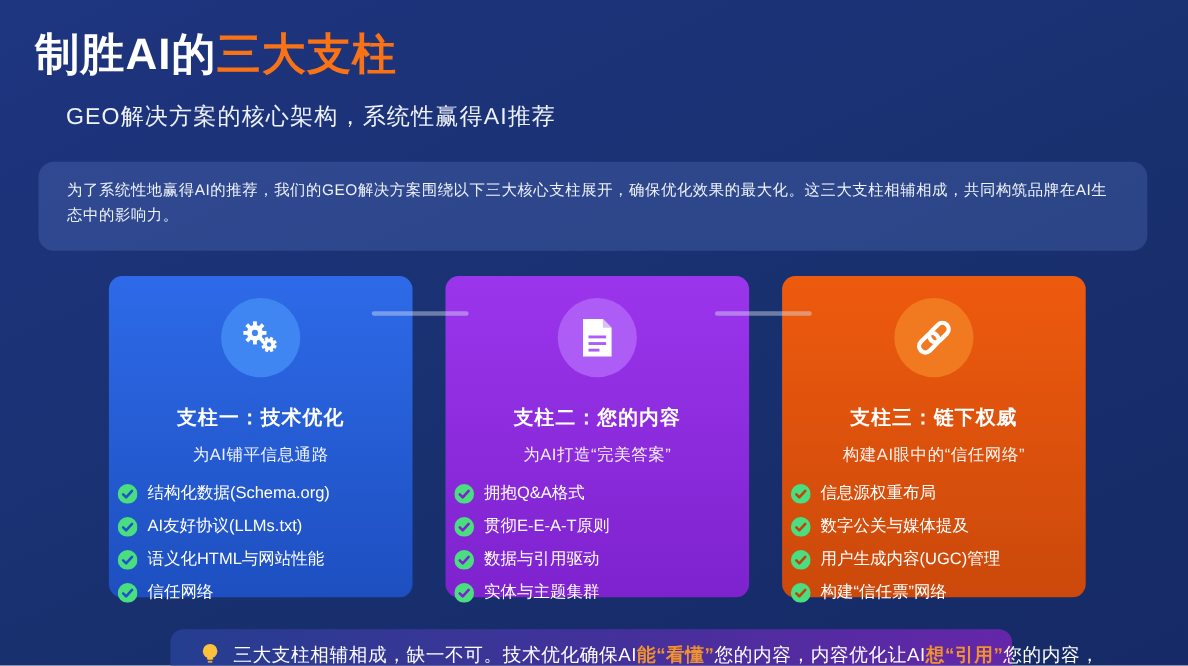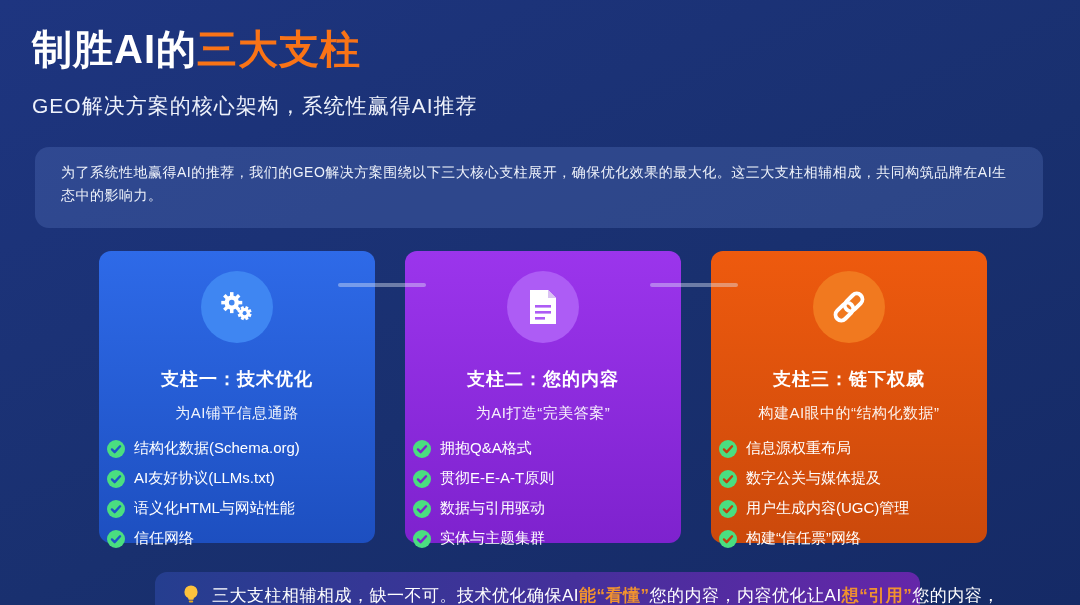--- a/index.html
+++ b/index.html
@@ -6,21 +6,21 @@
   html,body { width:1080px; height:605px; }
   body { font-family:"Liberation Sans","DejaVu Sans",sans-serif; }
   .page {
     position:relative; width:1080px; height:605px; overflow:hidden;
     background:linear-gradient(155deg,#1e3580 0%,#19306f 55%,#152a66 100%);
   }
   
   .header { position:absolute; left:32px; top:22px; }
   .page-title { font-size:40px; font-weight:bold; color:#ffffff; letter-spacing:1px; }
   .page-title .accent { color:#f97316; }
-  .page-subtitle { margin-top:15px; font-size:21px; color:#eef2fb; letter-spacing:1px; }
+  .page-subtitle { margin-top:15px; font-size:21px; color:#eef2fb; letter-spacing:1px;margin-left:28px; }
   
   .intro-box {
     position:absolute; left:35px; top:147px; width:1008px; height:81px;
     background:rgba(92,122,196,0.30); border-radius:14px;
     padding:14px 26px; color:#eef2fa; font-size:14px; line-height:1.62; letter-spacing:0.5px;
   }
   
   .cards-row { position:absolute; left:99px; top:251px; display:flex; gap:30px; z-index:2; }
   .card { width:276px; height:292px; border-radius:12px; position:relative; }
   .card-tech    { background:linear-gradient(180deg,#2e6ae8 0%,#1d4fc0 100%); }
@@ -186,21 +186,21 @@
     <div class="card card-auth">
       <div class="icon-circle">
         <svg width="42" height="42" viewBox="0 0 48 48">
           <g transform="rotate(-45 24 24)" stroke="#ffffff" stroke-width="4.5" fill="none">
             <rect x="5" y="17.5" width="23" height="13" rx="6.5"></rect>
             <rect x="20" y="17.5" width="23" height="13" rx="6.5"></rect>
           </g>
         </svg>
       </div>
       <div class="card-title">支柱三：链下权威</div>
-      <div class="card-sub">构建AI眼中的“结构化数据”</div>
+      <div class="card-sub">构建AI眼中的“信任网络”</div>
       <ul class="card-list">
         <li>
           <svg class="check" viewBox="0 0 20 20">
               <circle cx="10" cy="10" r="10" fill="#4ade80"></circle>
               <path d="M5.5 10.5 l3 3 l6 -6.5" stroke="#c2410c" stroke-width="2.6" fill="none" stroke-linecap="round" stroke-linejoin="round"></path>
             </svg>
           <span>信息源权重布局</span>
         </li>
         <li>
           <svg class="check" viewBox="0 0 20 20">

